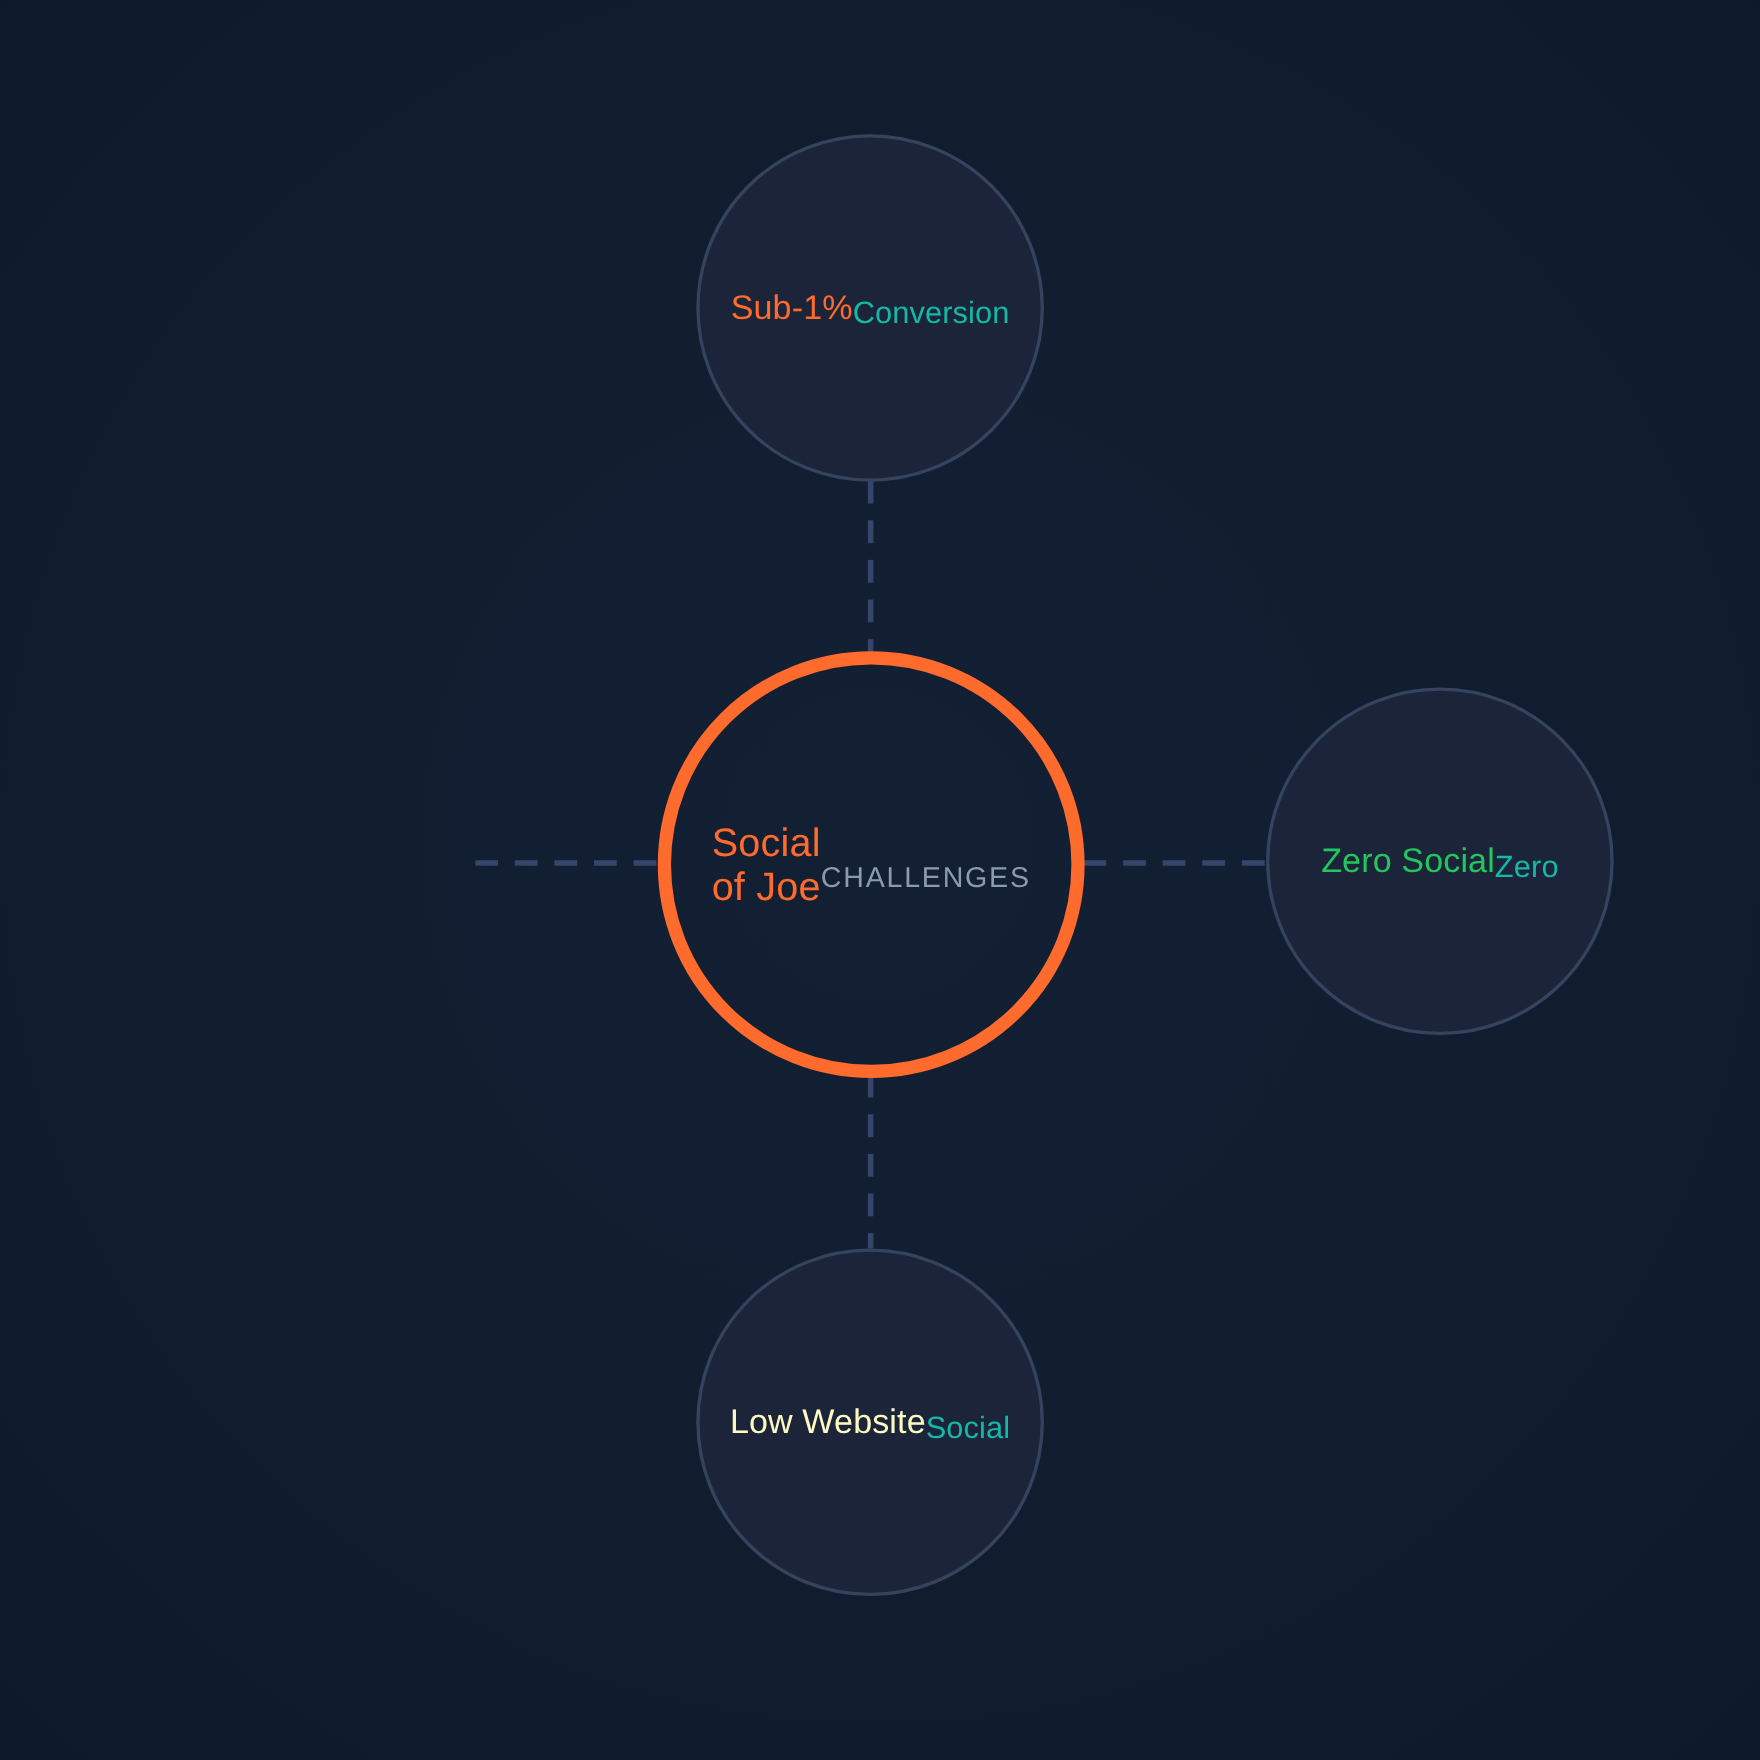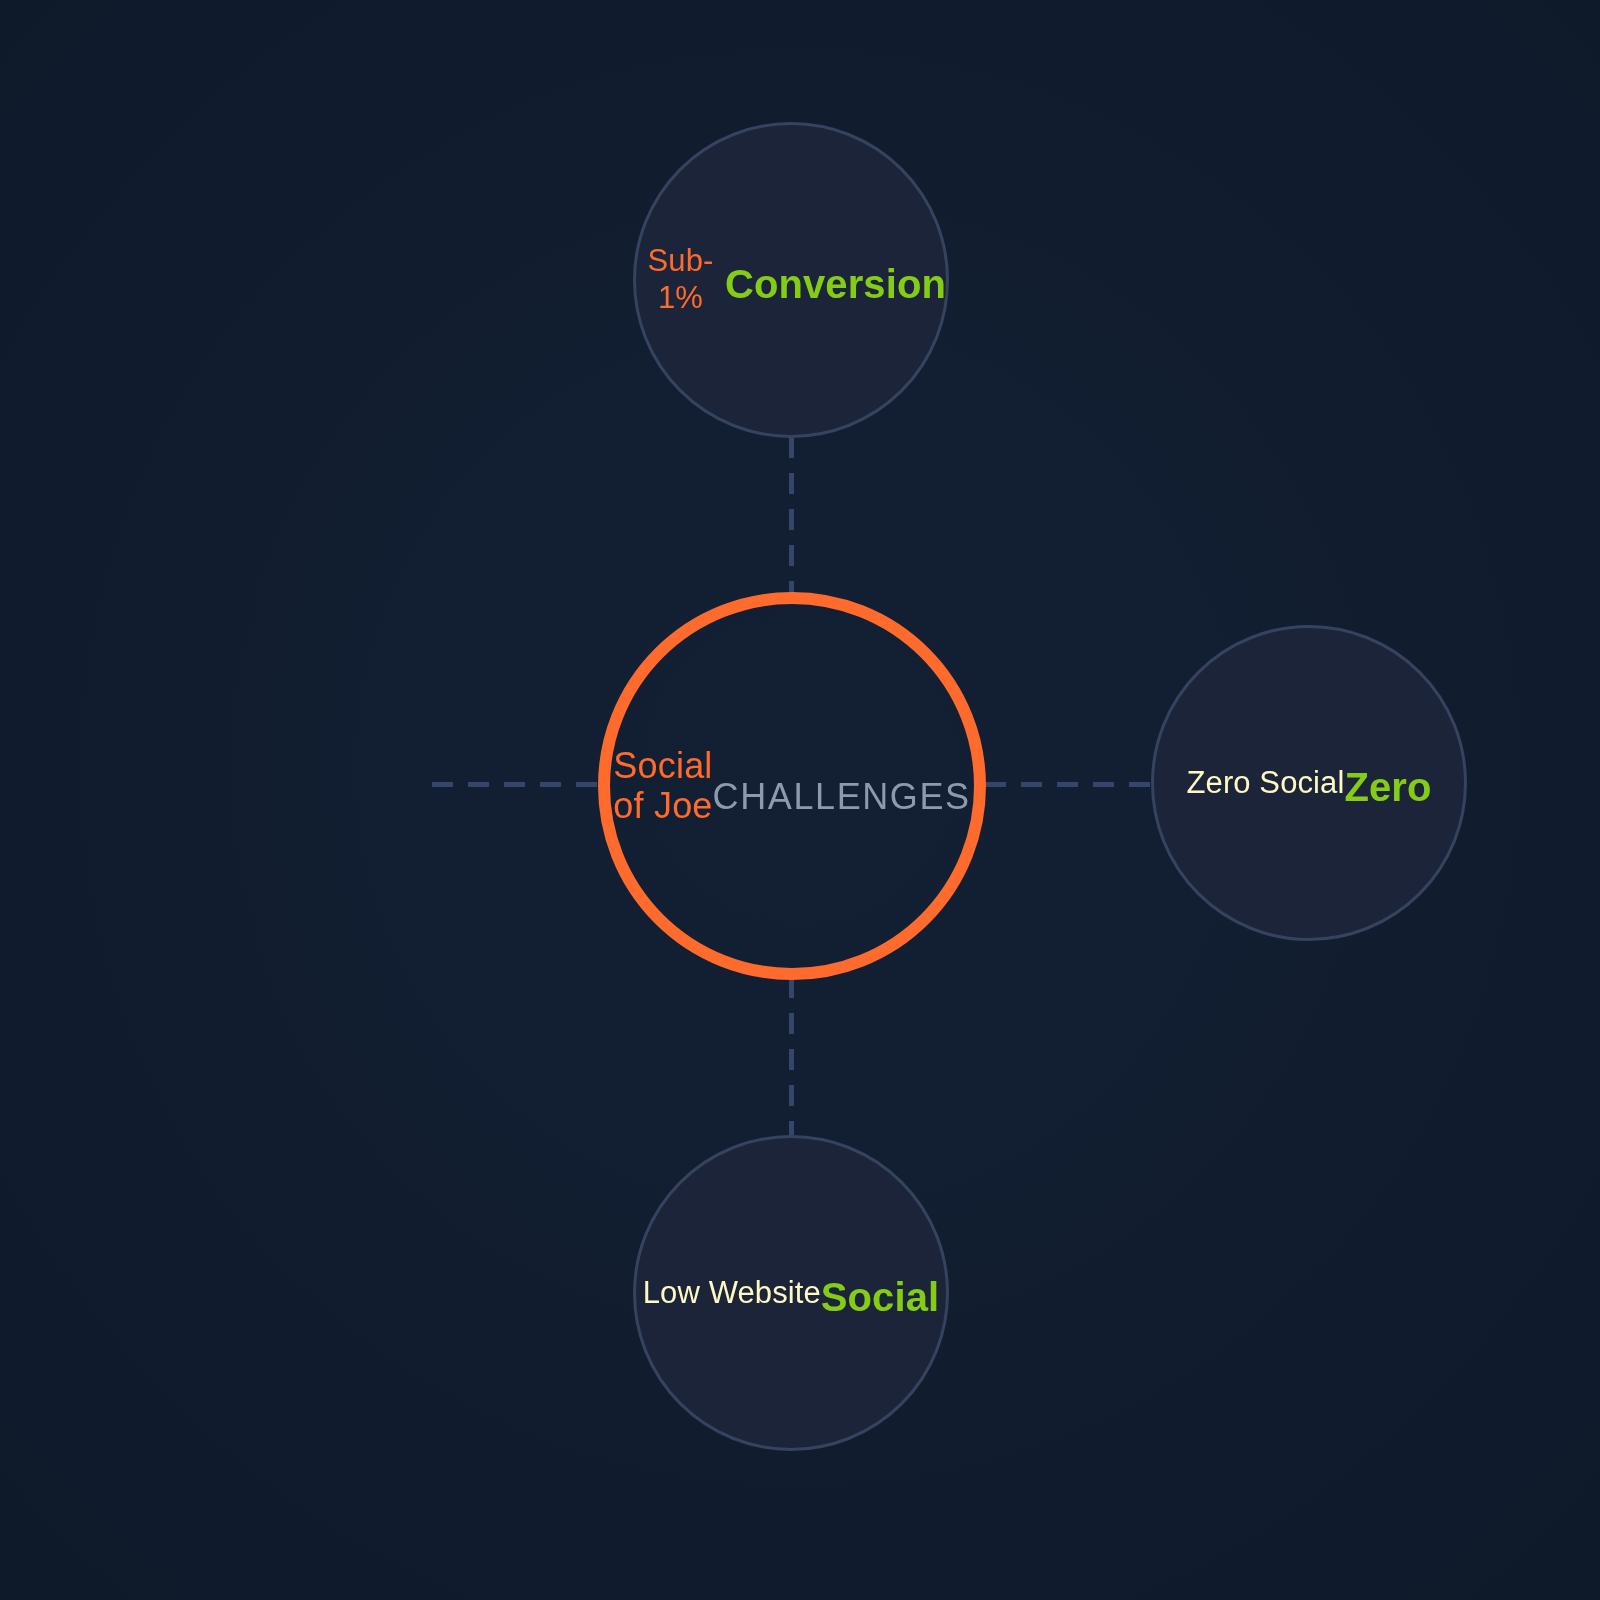--- a/index.html
+++ b/index.html
@@ -73,32 +73,32 @@
   .node-left   { left: 117px;  top: 625px; }
   .node-right  { left: 1151px; top: 625px; }
 
   .node-line-1 {
     font-size: 31px;
     font-weight: 400;
     line-height: 1.18;
     letter-spacing: 0.1px;
   }
   .node-line-2 {
-    font-size: 40px;
-    font-weight: 700;
-    color: #84cc16;
+    font-size: 28px;
+    font-weight: 400;
+    color: #14b8a6;
     line-height: 1.18;
     margin-top: 9px;
     letter-spacing: 0.1px;
   }
 
   
   .accent-orange { color: #ff6a2d; }
   .accent-slate  { color: #96a3b6; }
-  .accent-teal   { color: #fef9c3; }
+  .accent-teal   { color: #22c55e; }
   .accent-yellow { color: #fef9c3; }
 
   
   .node-center {
     left: 598px;
     top: 592px;
     width: 388px;
     height: 388px;
     background: transparent;
     border: 12px solid #ff6a2d;
@@ -109,21 +109,21 @@
     font-size: 36px;
     font-weight: 500;
     color: #ff6a2d;
     line-height: 1.12;
     letter-spacing: 0.2px;
   }
   .center-brand .brand-line { display: block; }
 
   .center-label {
     margin-top: 22px;
-    font-size: 36px;
+    font-size: 26px;
     font-weight: 400;
     color: #8c9aae;
     letter-spacing: 1.6px;
   }
 </style>
 </head>
 <body>
 
 <div class="stage">
 

